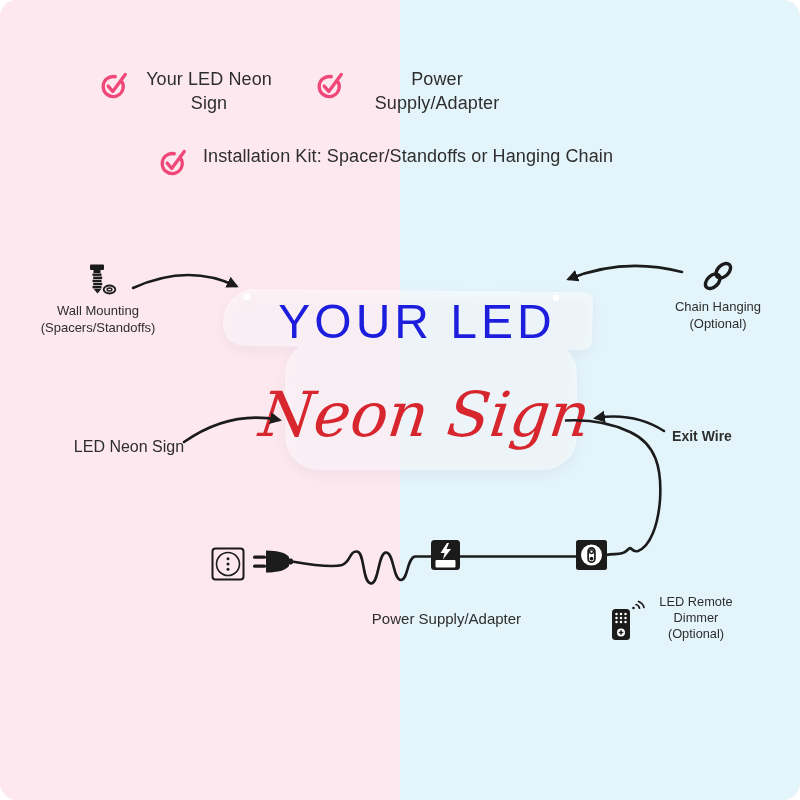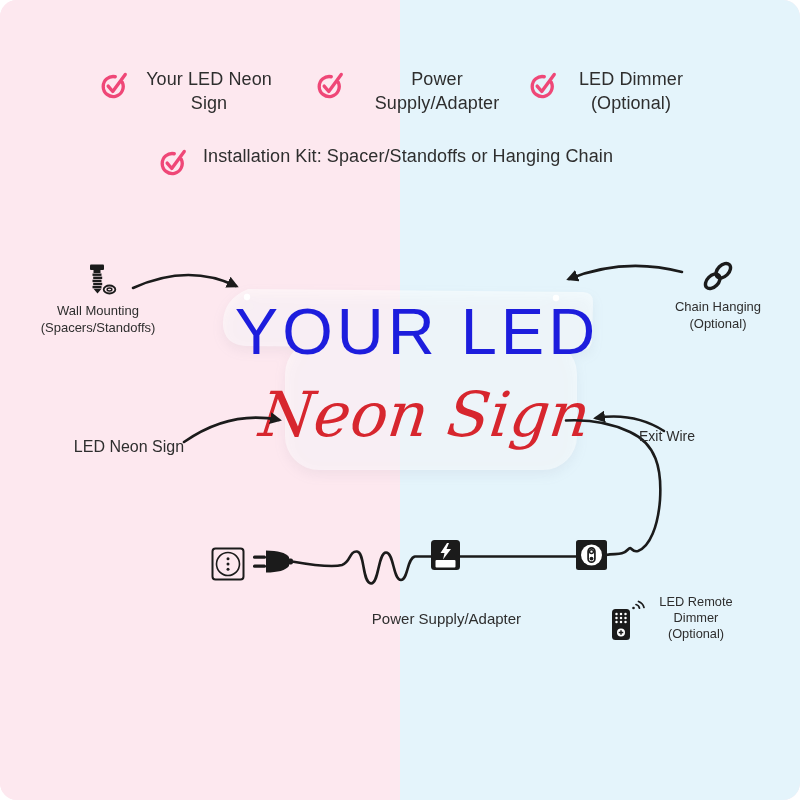--- a/index.html
+++ b/index.html
@@ -23,29 +23,29 @@
   .bg-right{left:400px;background:var(--bg-right);}
 
   .check-item{position:absolute;display:flex;align-items:flex-start;}
   .check-icon{width:30px;height:30px;flex:0 0 30px;margin-top:1px;}
   .check-label{font-size:18px;line-height:23.5px;font-weight:500;text-align:center;color:var(--text);letter-spacing:.1px;}
 
   .side-label{position:absolute;text-align:center;font-weight:500;color:var(--text);}
   .lbl-wall{left:14px;top:303px;width:168px;font-size:13px;line-height:16.5px;}
   .lbl-chain{left:642px;top:299px;width:152px;font-size:13px;line-height:16.5px;}
   .lbl-acrylic{left:44px;top:438px;width:170px;font-size:16px;line-height:17.5px;}
-  .lbl-exit{left:624px;top:428px;width:86px;font-size:14px;}
+  .lbl-exit{left:659px;top:428px;width:86px;font-size:14px;font-weight:bold;}
   .lbl-power{left:344px;top:610px;width:205px;font-size:15px;}
   .lbl-remote{left:646px;top:594px;width:100px;font-size:12.8px;line-height:16px;}
 
   .abs{position:absolute;}
   #acrylic-svg{left:200px;top:270px;filter:drop-shadow(0 5px 6px rgba(110,110,140,.16));}
   #sign-line1{
     left:207px;top:294px;width:420px;text-align:center;
-    font-size:65px;font-weight:500;letter-spacing:4px;color:var(--sign-blue);
+    font-size:48px;font-weight:500;letter-spacing:4px;color:var(--sign-blue);
     white-space:nowrap;
   }
   #sign-line2{
     left:225px;top:378px;width:400px;text-align:center;
     font-family:"DejaVu Serif","Liberation Serif",serif;font-style:italic;
     font-size:62px;color:var(--sign-red);transform:skewX(-7deg);
     white-space:nowrap;
   }
   svg .ink-f{fill:var(--ink);}
   svg .ink-s{stroke:var(--ink);fill:none;}
@@ -74,26 +74,20 @@
     <svg class="check-icon">
         <use href="#sym-check"></use>
       </svg>
     <div class="check-label" style="width:140px;margin-left:10px;">Your LED Neon Sign</div>
   </div>
   <div class="check-item" style="left:315px;top:68px;">
     <svg class="check-icon">
         <use href="#sym-check"></use>
       </svg>
     <div class="check-label" style="width:168px;margin-left:8px;">Power Supply/Adapter</div>
-  </div>
-  <div class="check-item" style="left:528px;top:68px;">
-    <svg class="check-icon">
-        <use href="#sym-check"></use>
-      </svg>
-    <div class="check-label" style="width:130px;margin-left:8px;">LED Dimmer (Optional)</div>
   </div>
   <div class="check-item" style="left:158px;top:145px;">
     <svg class="check-icon">
         <use href="#sym-check"></use>
       </svg>
     <div class="check-label" style="width:420px;margin-left:10px;">Installation Kit: Spacer/Standoffs or Hanging Chain</div>
   </div>
 
   <svg id="acrylic-svg" class="abs" width="420" height="220" viewBox="0 0 420 220">
     <g fill="#ffffff" opacity="0.5">

